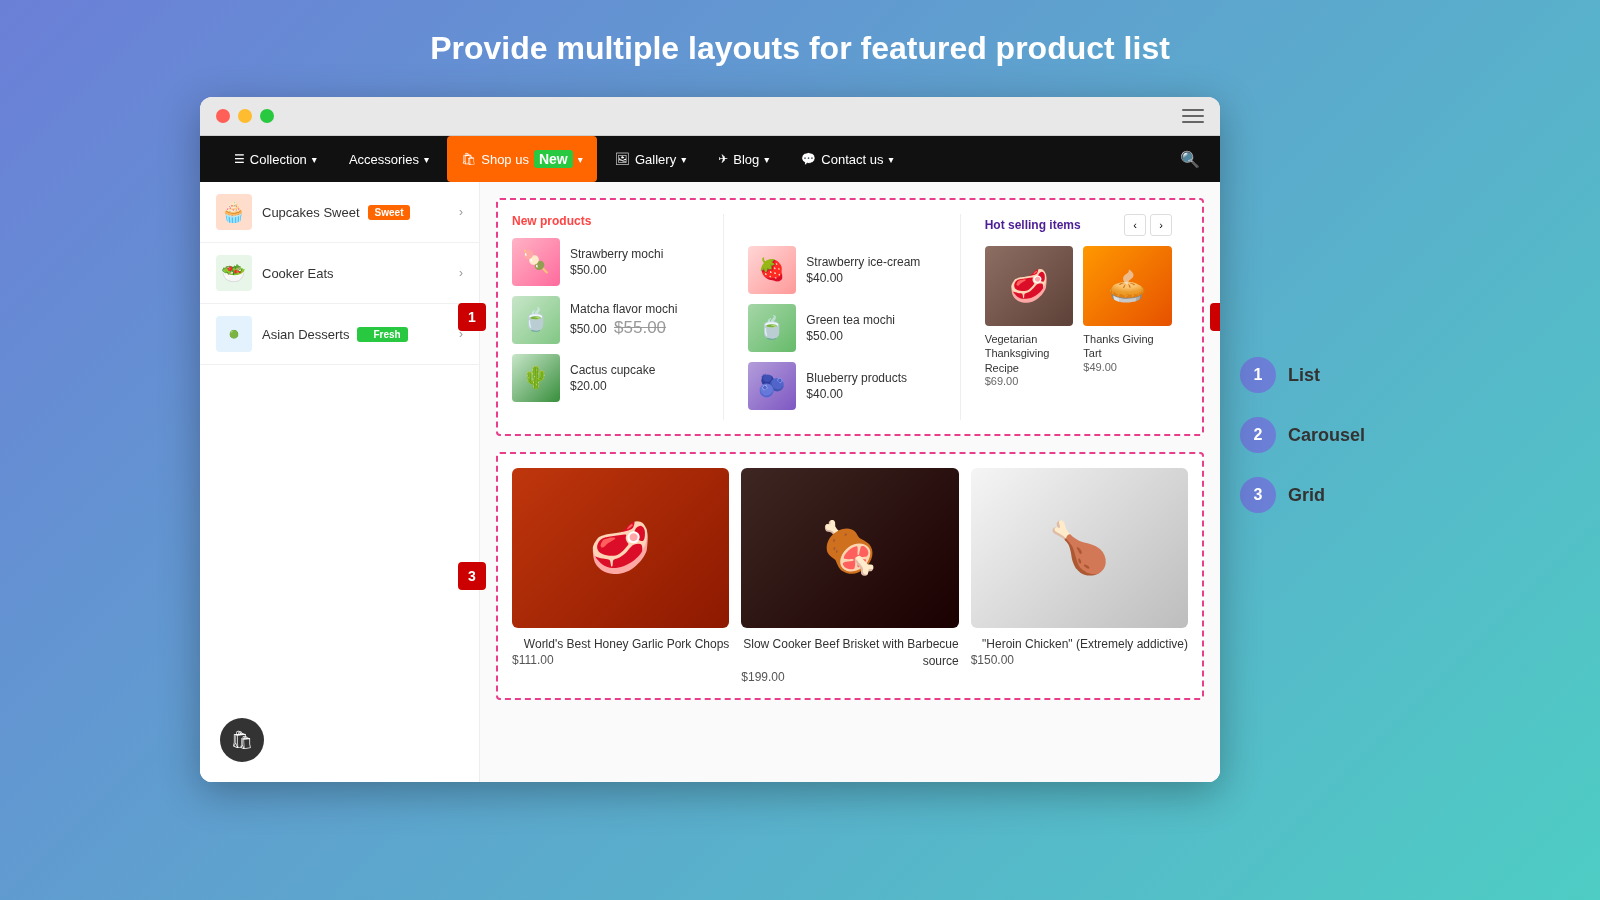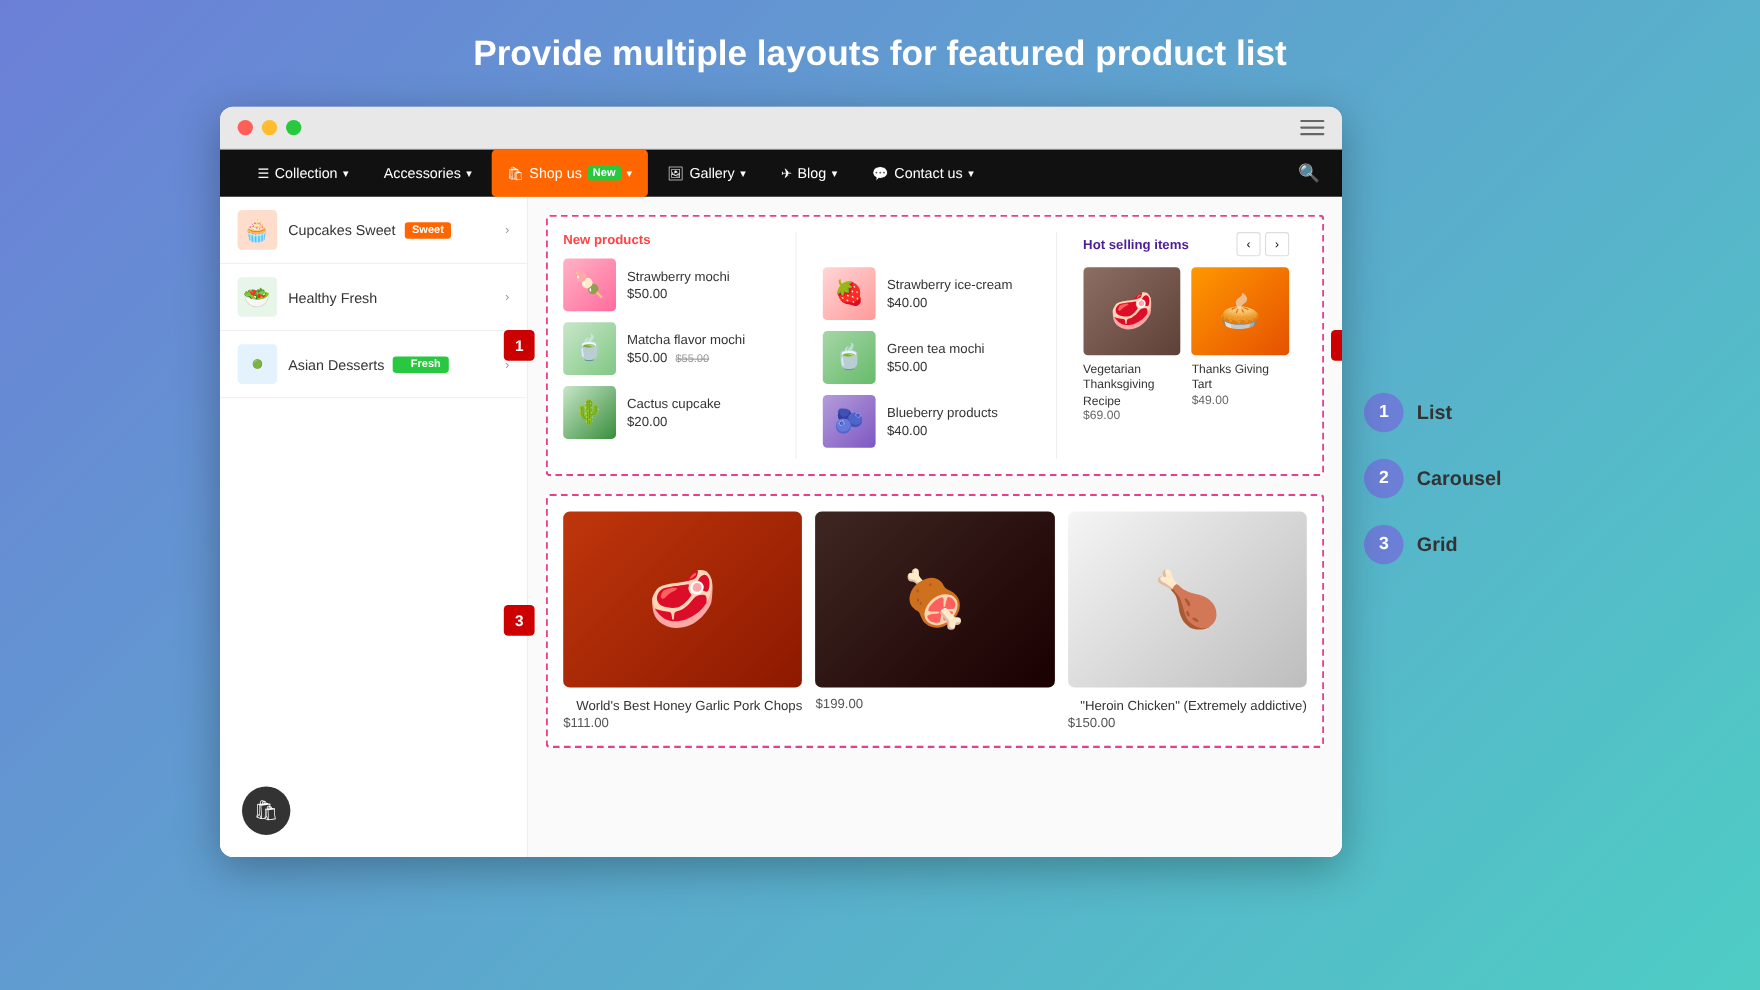--- a/index.html
+++ b/index.html
@@ -78,21 +78,21 @@
       gap: 5px;
       white-space: nowrap;
     }
     .nav-item.active {
       background: #ff6600;
       border-radius: 4px;
     }
     .nav-item .badge-new {
       background: #28c840;
       color: white;
-      font-size: 10px;
+      font-size: 14px;
       padding: 1px 5px;
       border-radius: 3px;
       font-weight: bold;
     }
     .nav-icon { font-size: 12px; }
     .nav-search { margin-left: auto; color: white; font-size: 16px; cursor: pointer; }
     .main-content {
       background: white;
       display: flex;
       min-height: 600px;
@@ -213,21 +213,21 @@
       line-height: 1.3;
     }
     .product-price {
       font-size: 12px;
       color: #333;
     }
     .product-price .old-price {
       text-decoration: line-through;
       color: #999;
       margin-left: 4px;
-      font-size: 10px;
+      font-size: 17px;
     }
     .divider-v {
       width: 1px;
       background: #eee;
       margin: 0 8px;
     }
     .hot-grid {
       display: grid;
       grid-template-columns: 1fr 1fr;
       gap: 10px;
@@ -424,21 +424,21 @@
 
     <div class="sidebar">
       <div class="sidebar-item">
         <div class="sidebar-item-icon" style="background:#ffddcc;">🧁</div>
         <span>Cupcakes Sweet</span>
         <span class="sidebar-badge badge-sweet">Sweet</span>
         <span class="sidebar-arrow">›</span>
       </div>
       <div class="sidebar-item">
         <div class="sidebar-item-icon" style="background:#e8f5e9;">🥗</div>
-        <span>Healthy Fresh</span>
+        <span>Cooker Eats</span>
         <span class="sidebar-arrow">›</span>
       </div>
       <div class="sidebar-item">
         <div class="sidebar-item-icon" style="font-size:8px; background:#e3f2fd; flex-shrink:0;">🟢</div>
         <span>Asian Desserts</span>
         <span class="sidebar-badge badge-fresh">Fresh</span>
         <span class="sidebar-arrow">›</span>
       </div>
     </div>
 
@@ -539,20 +539,21 @@
       <div class="section-box" style="position:relative;">
         <div class="badge-number badge-3">3</div>
         <div class="meat-section">
           <div class="meat-item">
             <div class="meat-img food-pork">🥩</div>
             <div class="meat-name">World's Best Honey Garlic Pork Chops</div>
             <div class="meat-price">$111.00</div>
           </div>
           <div class="meat-item">
             <div class="meat-img food-beef">🍖</div>
+            <div class="meat-name">Slow Cooker Beef Brisket with Barbecue source</div>
             <div class="meat-price">$199.00</div>
           </div>
           <div class="meat-item">
             <div class="meat-img food-chicken">🍗</div>
             <div class="meat-name">"Heroin Chicken" (Extremely addictive)</div>
             <div class="meat-price">$150.00</div>
           </div>
         </div>
       </div>
 

